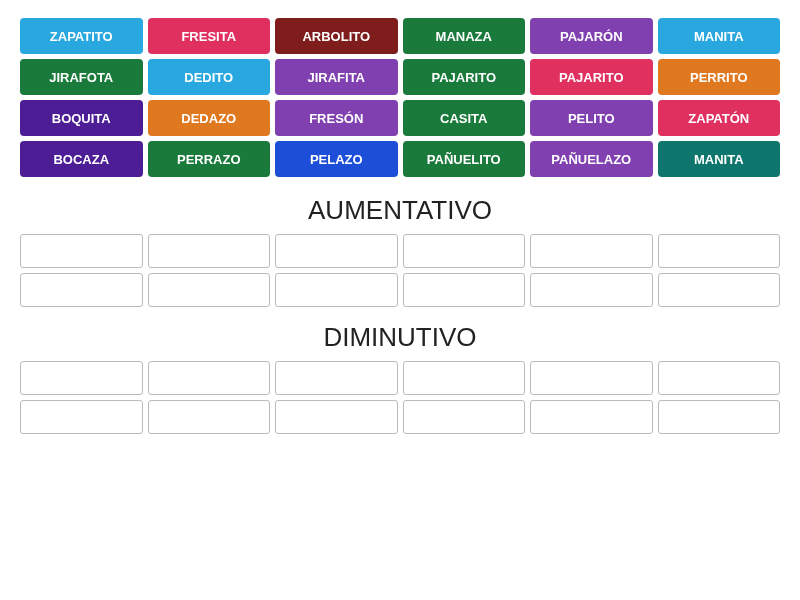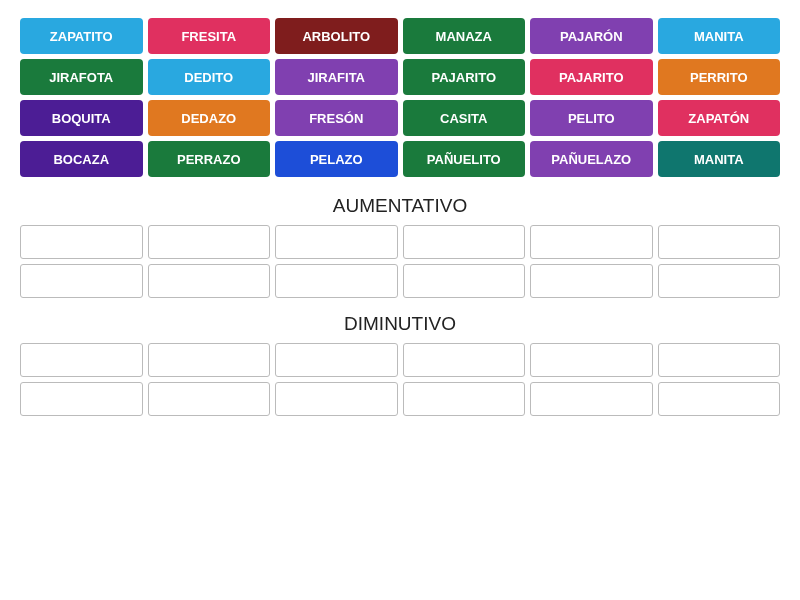--- a/index.html
+++ b/index.html
@@ -41,21 +41,21 @@
 
     
     .section {
       width: 100%;
       max-width: 760px;
       margin-bottom: 10px;
     }
 
     .section-title {
       text-align: center;
-      font-size: 19px;
+      font-size: 26px;
       font-weight: normal;
       margin-bottom: 8px;
       color: #222;
     }
 
     .drop-grid {
       display: grid;
       grid-template-columns: repeat(6, 1fr);
       gap: 5px;
       margin-bottom: 5px;

